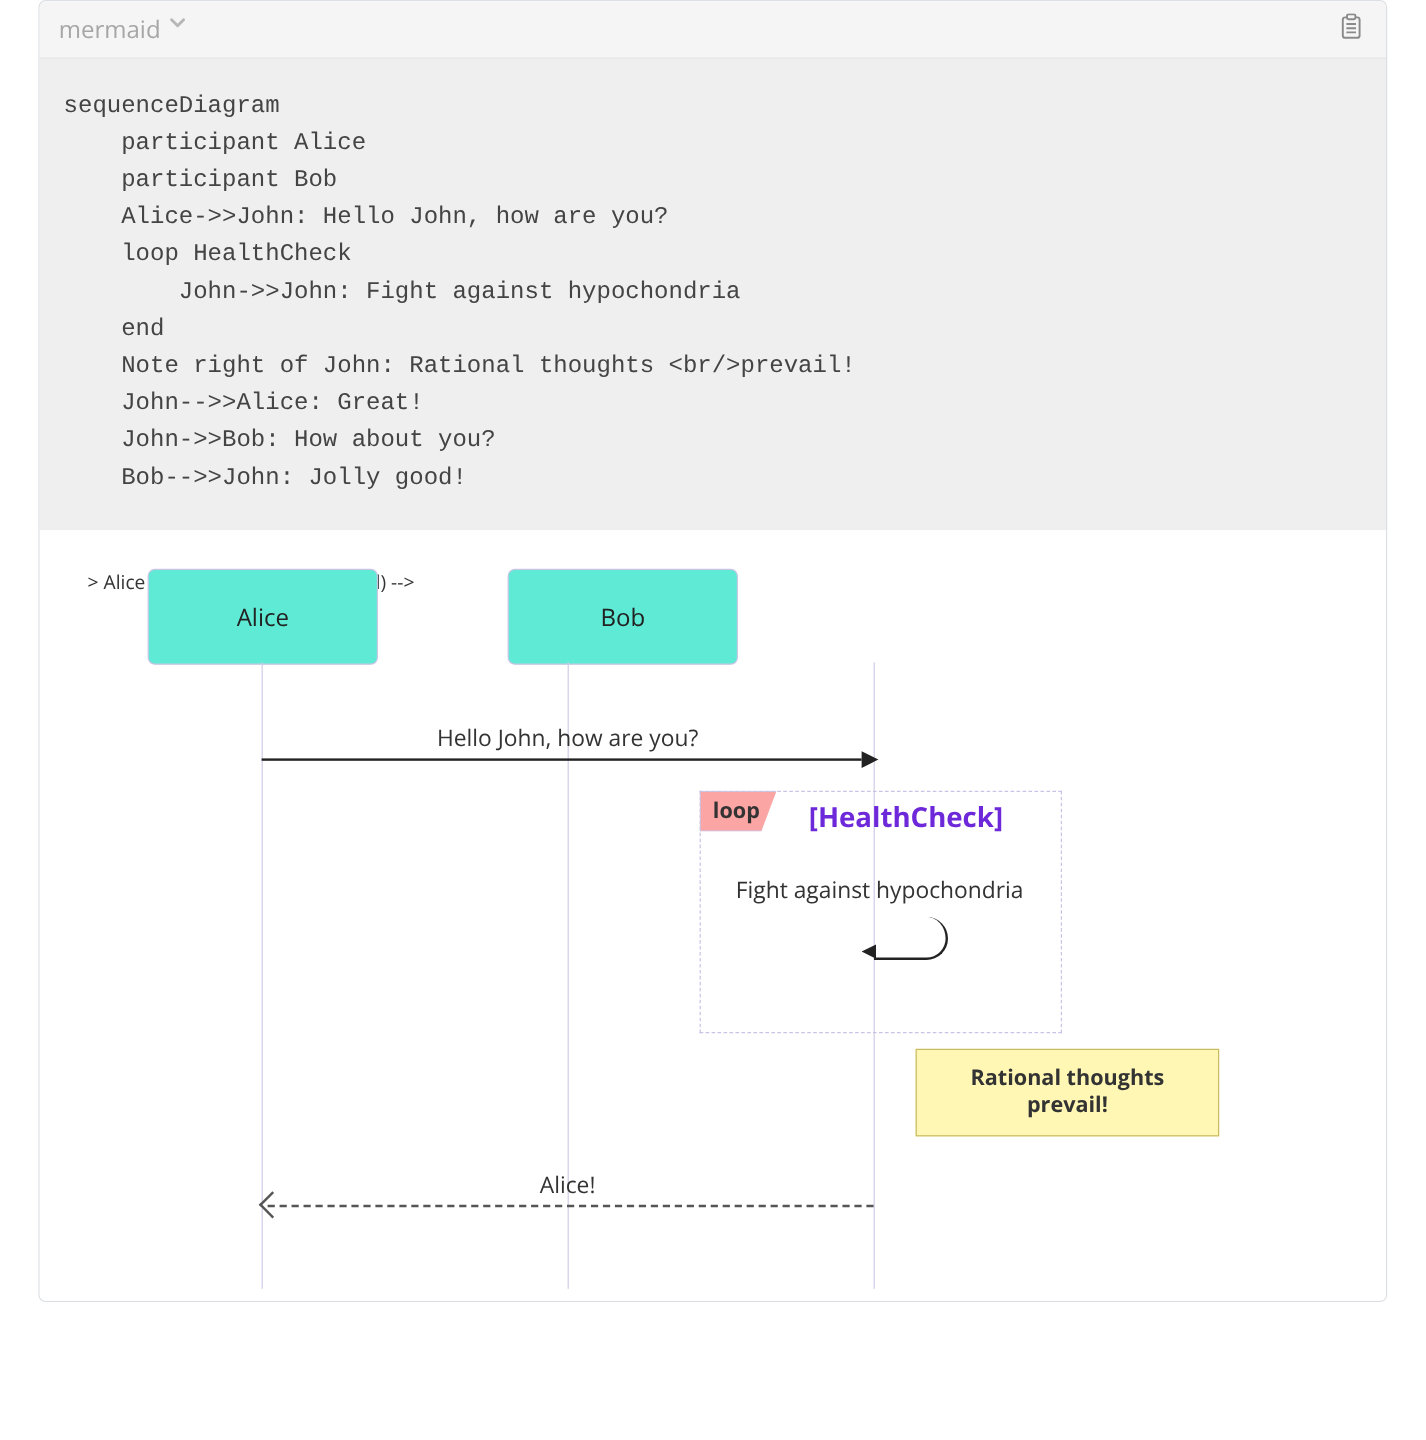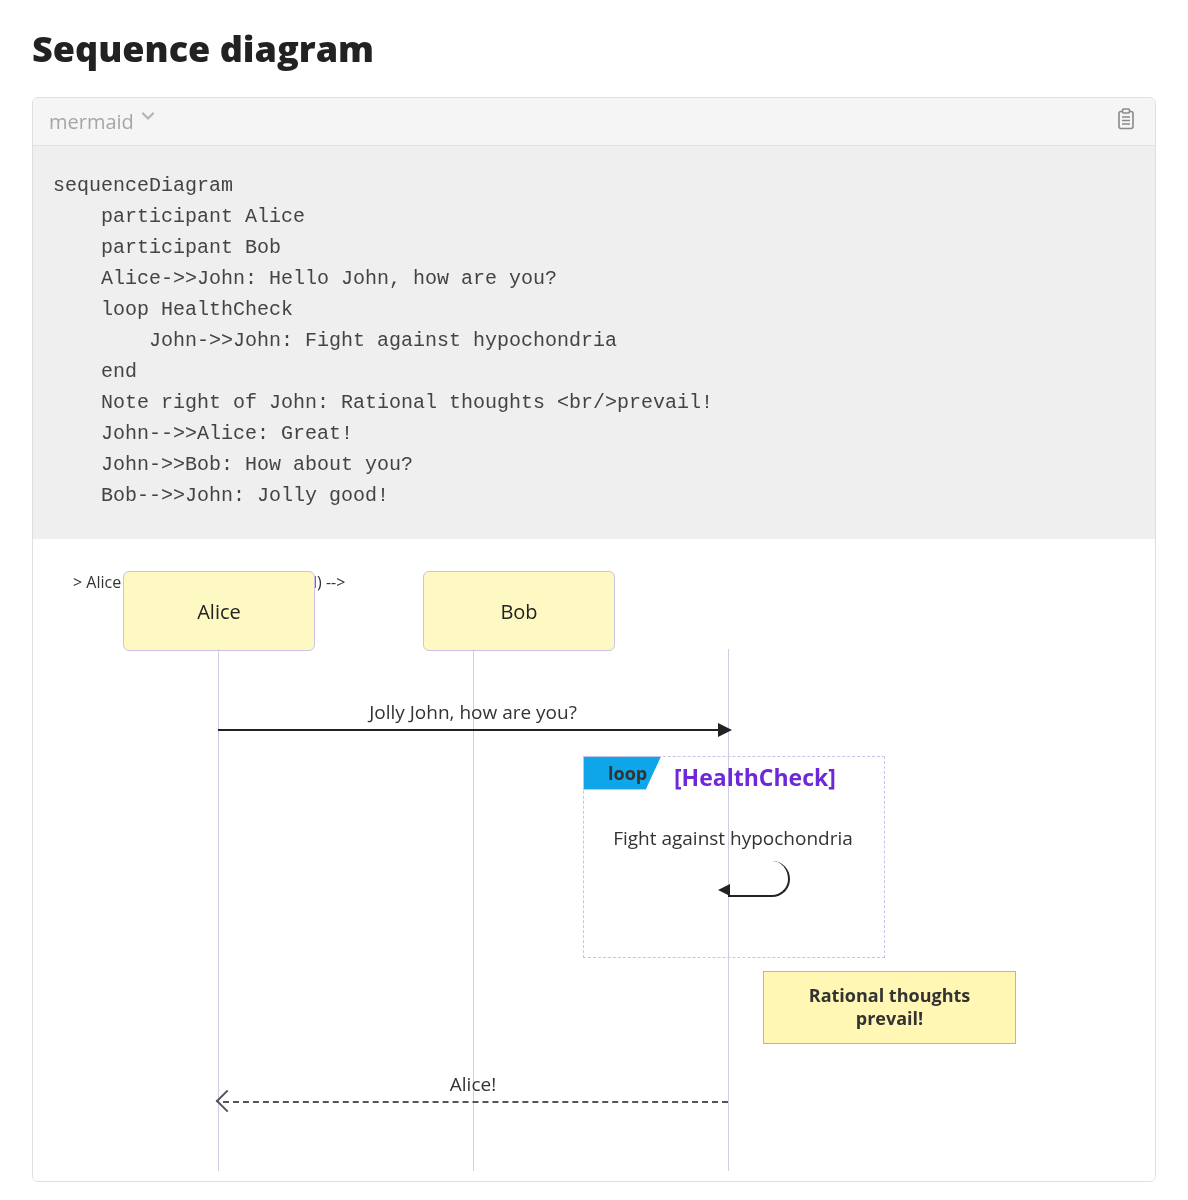--- a/index.html
+++ b/index.html
@@ -86,21 +86,21 @@
     width:1000px;
     height:600px;
   }
 
   
   .pbox{
     position:absolute;
     top:0;
     width:190px;
     height:78px;
-    background:#fef9c3;          
+    background:#5eead4;          
     border:1px solid #c9c4e6;
     border-radius:6px;
     display:flex;
     align-items:center;
     justify-content:center;
     font-size:20px;
     color:#222;
     font-weight:500;
   }
   .pbox.alice{ left:50px; }
@@ -160,22 +160,22 @@
 
   
   .loop-frame{
     position:absolute;
     border:1.5px dashed #c9c4e6;
     background:transparent;
   }
   .loop-tag{
     position:absolute;
     top:-1px; left:-1px;
-    padding:4px 14px 4px 24px;
-    background:#0ea5e9;
+    padding:4px 14px 4px 10px;
+    background:#fca5a5;
     border:1px solid #c9c4e6;
     border-right:none;
     font-size:18px;
     font-weight:700;
     clip-path:polygon(0 0,100% 0,80% 100%,0 100%);
   }
   .loop-title{
     position:absolute;
     top:4px; left:90px;
     font-size:23px;
@@ -214,21 +214,20 @@
     text-align:center;
     line-height:1.3;
     color:#333;
   }
 </style>
 </head>
 <body>
 
 <div class="page">
 
-  <h2 class="page-title">Sequence diagram</h2>
 
   <div class="card">
 
     <div class="card-header">
       <div class="lang-chip">
         <span>mermaid</span>
         <span class="chev">
           <svg width="16" height="16" viewBox="0 0 16 16" fill="none">
             <path d="M3 5.5 L8 10.5 L13 5.5" stroke="#b7b7b7" stroke-width="2.4" stroke-linecap="round" stroke-linejoin="round"></path>
           </svg>
@@ -269,21 +268,21 @@
         <div class="pbox alice">Alice</div>
         <div class="pbox bob">Bob</div>
 
         
         <div class="lifeline ll-alice"></div>
         <div class="lifeline ll-bob"></div>
         <div class="lifeline ll-john"></div>
 
         
         <div class="msg" style="top:158px;">
-          <div class="label" style="left:145px;width:510px;">Jolly John, how are you?</div>
+          <div class="label" style="left:145px;width:510px;">Hello John, how are you?</div>
           <div class="arrow" style="left:145px;width:500px;"></div>
           <div class="ahead-r" style="left:645px;top:-6px;"></div>
         </div>
 
         
         <div class="loop-frame" style="top:185px;left:510px;width:300px;height:200px;">
           <div class="loop-tag">loop</div>
           <div class="loop-title">[HealthCheck]</div>
         </div>
 

